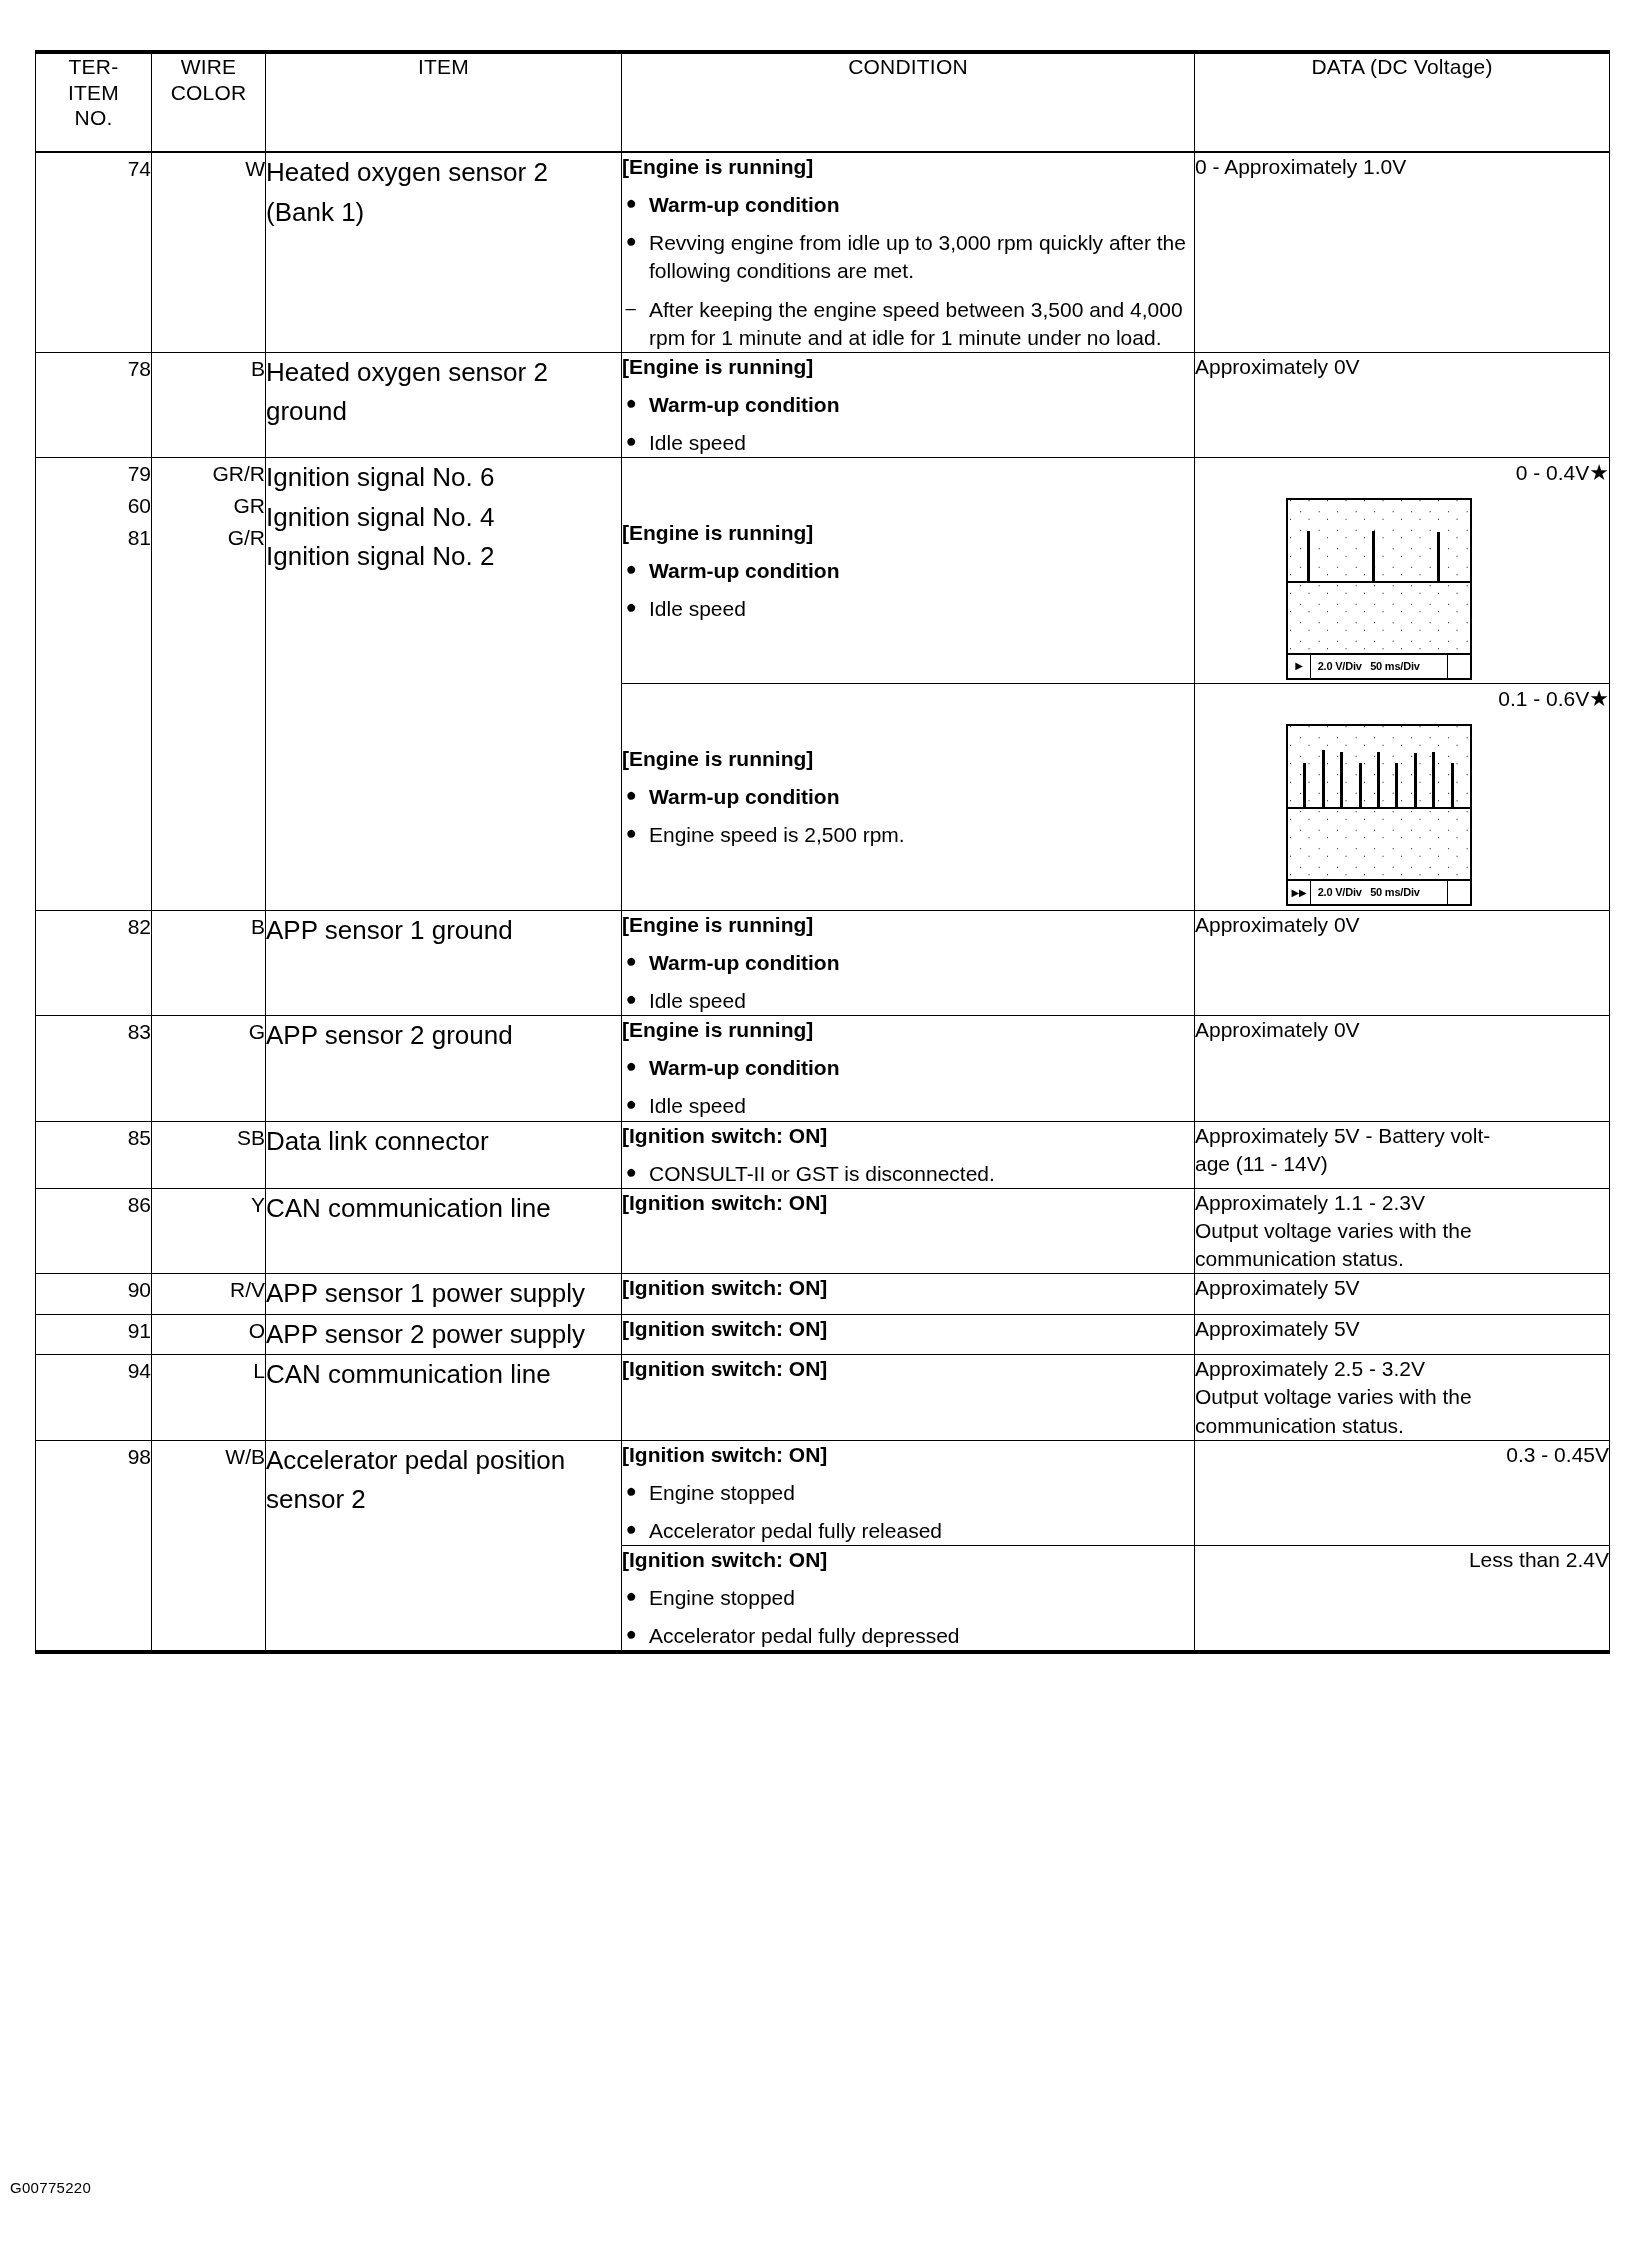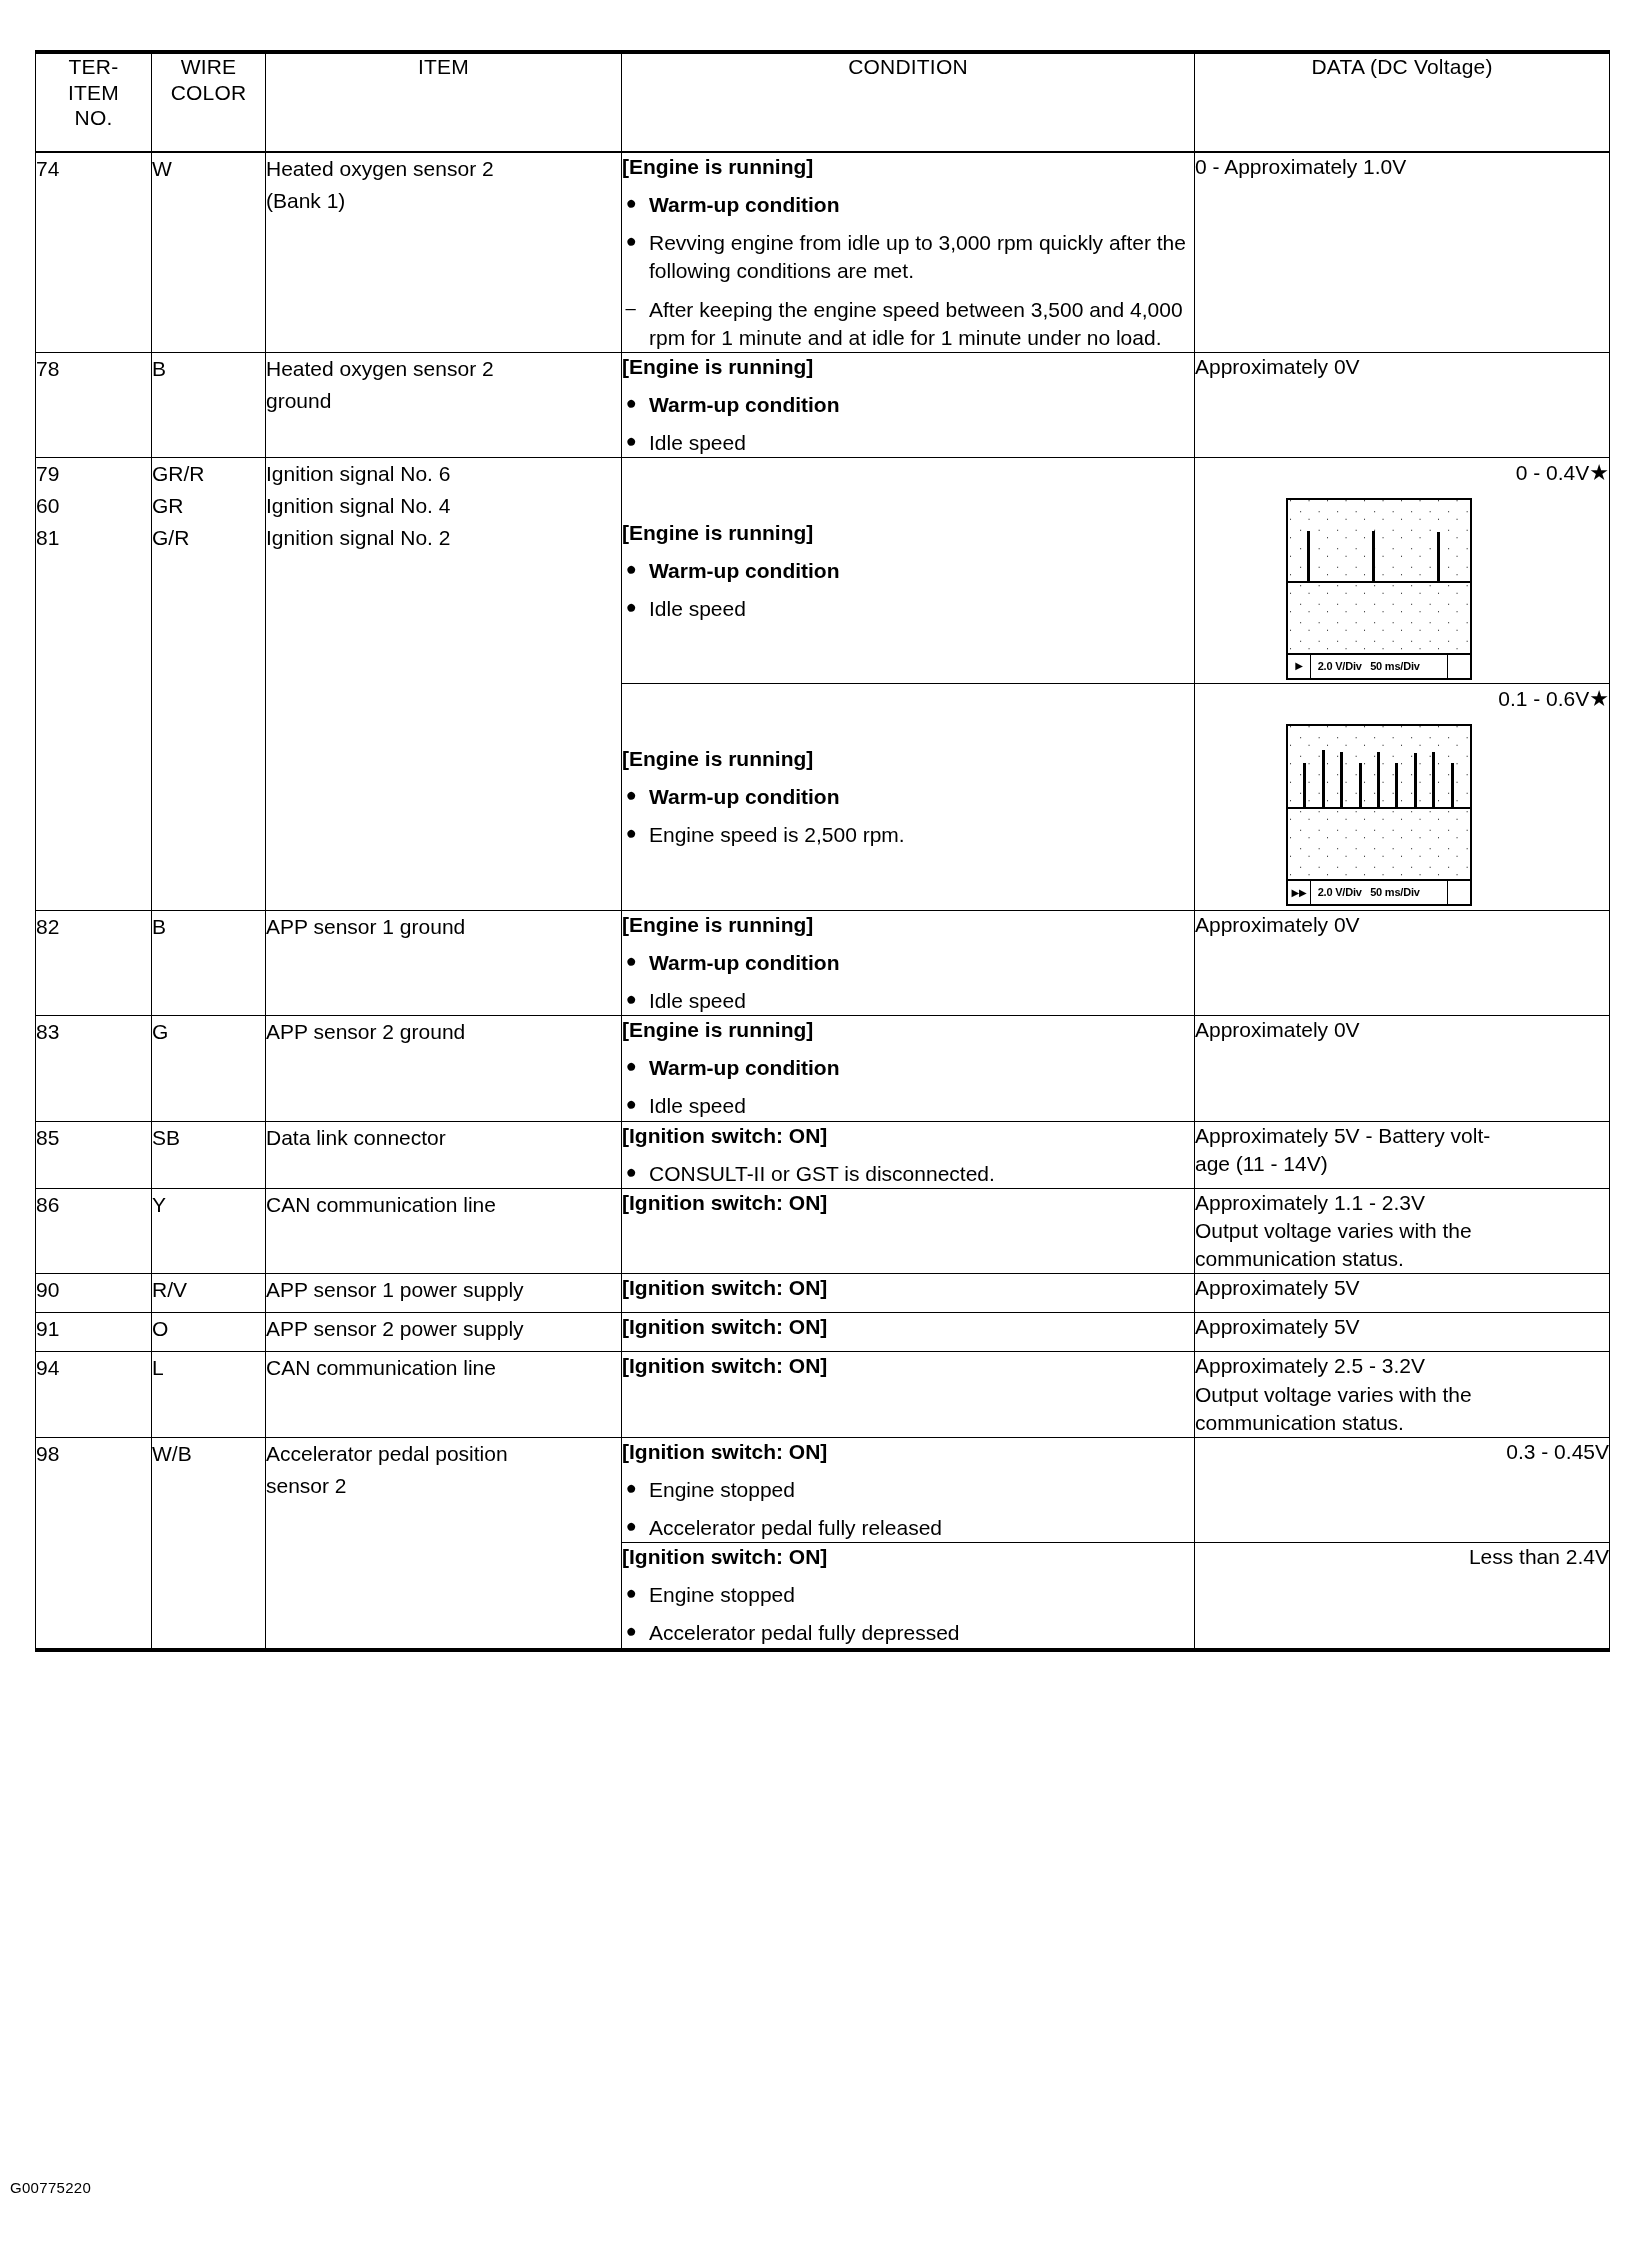--- a/index.html
+++ b/index.html
@@ -40,28 +40,28 @@
     font-weight:normal;
     font-size:21px;
     text-align:center;
     vertical-align:middle;
     height:97px;
     line-height:1.22;
     letter-spacing:0.2px;
   }
 
   td.term, td.wire{
-    text-align:left;
+    text-align:right;
     vertical-align:middle;
     font-size:21px;
     line-height:1.5;
     margin-top:48px;
   }
   td.item{
-    font-size:21px;
+    font-size:26px;
     padding:0 0 0 15px;
     vertical-align:middle;
     line-height:1.42;
   }
   td.cond{
     font-size:21px;
     padding:13.4px 11.8px 13.4px 13.4px;
     vertical-align:top;
     line-height:1.34;
   }

